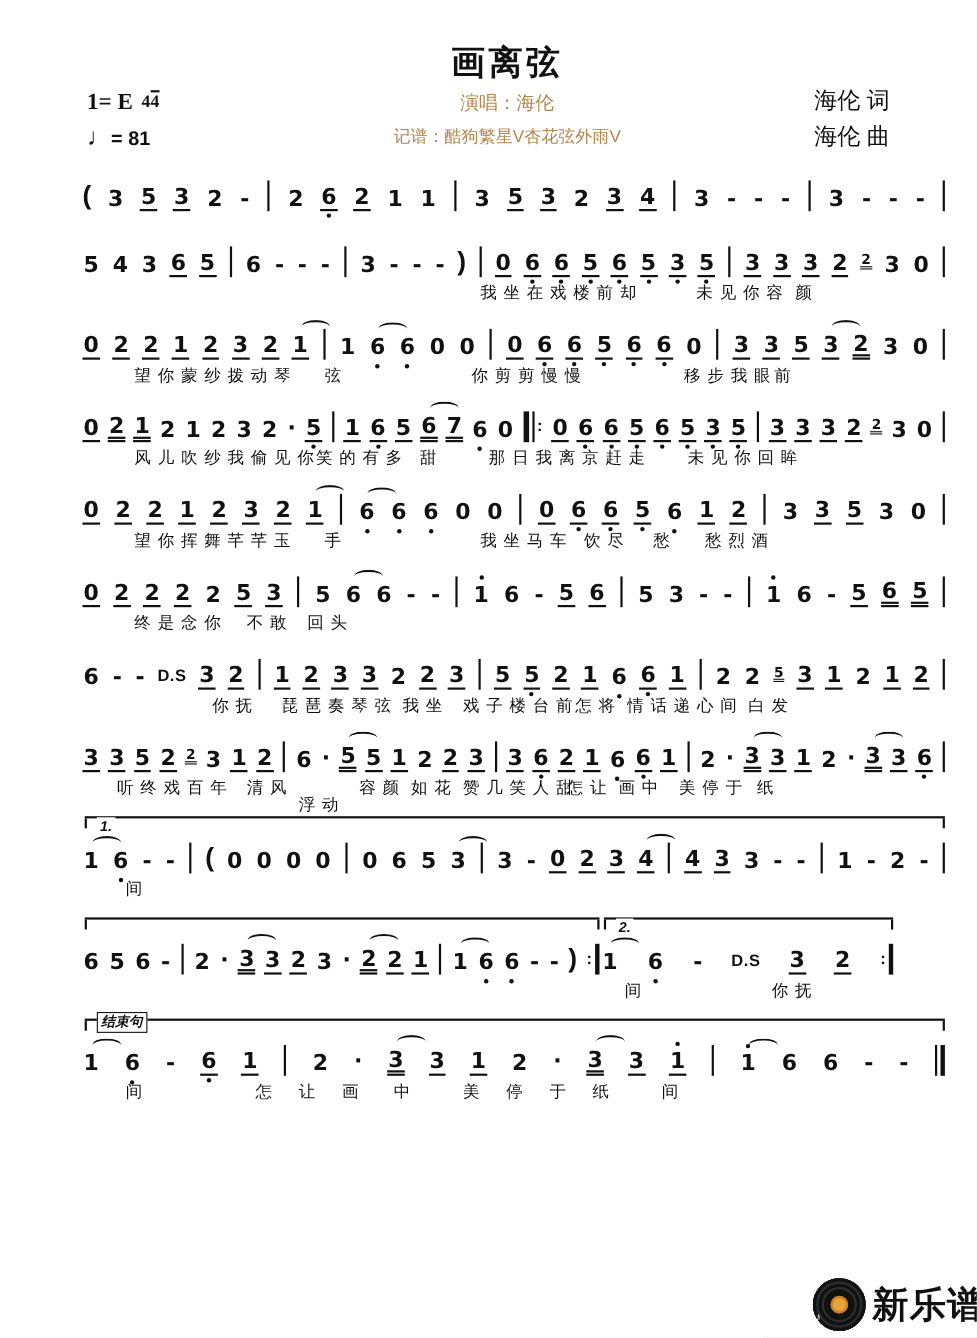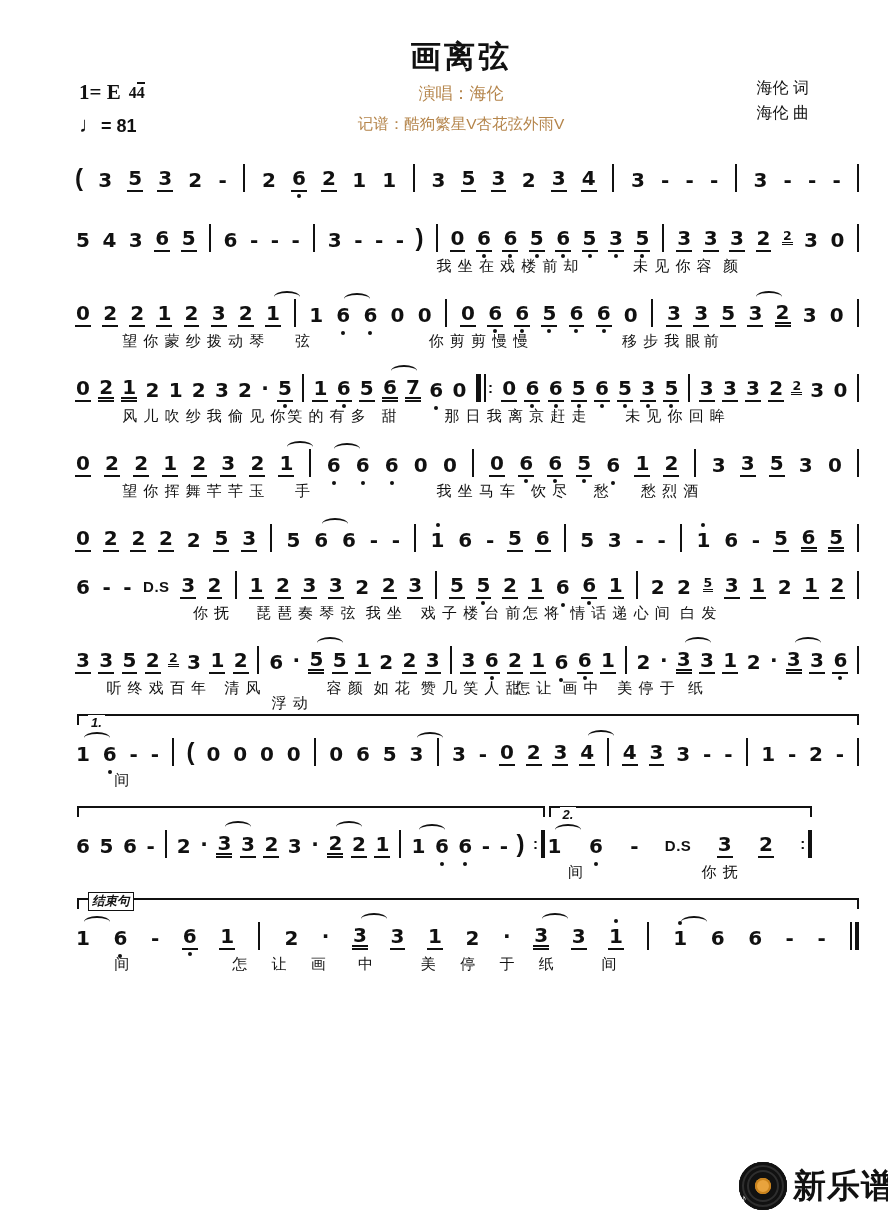--- a/index.html
+++ b/index.html
@@ -9,21 +9,21 @@
   
   #hdr{padding-top:40px;}
   .title{text-align:center;font-size:31px;font-weight:bold;letter-spacing:3px;line-height:1.1;}
   .hdr-row{position:relative;height:34px;}
   .keysig{position:absolute;left:62px;top:6px;font-family:"Liberation Serif",serif;
           font-weight:bold;font-size:21px;}
   .frac{display:inline-block;vertical-align:middle;text-align:center;line-height:.95;
         font-size:16px;margin-left:8px;margin-top:-4px;}
   .frac .fb{border-top:2px solid #111;}
   .singer{position:absolute;left:0;right:0;top:8px;text-align:center;font-size:17px;}
-  .credits{position:absolute;right:96px;top:2px;text-align:right;font-size:16px;line-height:1.55;}
+  .credits{position:absolute;right:96px;top:2px;text-align:right;font-size:21px;line-height:1.55;}
   .tempo{position:absolute;left:62px;top:4px;font-size:18px;font-weight:bold;}
   .tempo .qn{font-size:22px;}
   .transcriber{position:absolute;left:0;right:0;top:6px;text-align:center;font-size:15.5px;}
 
   
   #score{padding:14px 44px 0 58px;}
   .line-block{margin-bottom:11px;}
   .seg-row{display:flex;}
   .seg{position:relative;flex:1 1 auto;}
   .seg.braced{padding-top:17px;}
@@ -725,20 +725,25 @@
               <span class="tok">
                 <span class="note u2">6</span>
               </span>
               <span class="tok">
                 <span class="note u2">5</span>
               </span>
               <span class="tok">
                 <span class="bar"></span>
               </span>
             </div>
+            <div class="lyrics-row">
+              <span class="lyr" style="left: 6%;">终 是 念 你</span>
+              <span class="lyr" style="left: 19%;">不 敢</span>
+              <span class="lyr" style="left: 26%;">回 头</span>
+            </div>
           </div>
         </div>
       </div>
       <div class="line-block">
         <div class="seg-row">
           <div class="seg">
             <div class="notes-row">
               <span class="tok">
                 <span class="note">6</span>
               </span>

